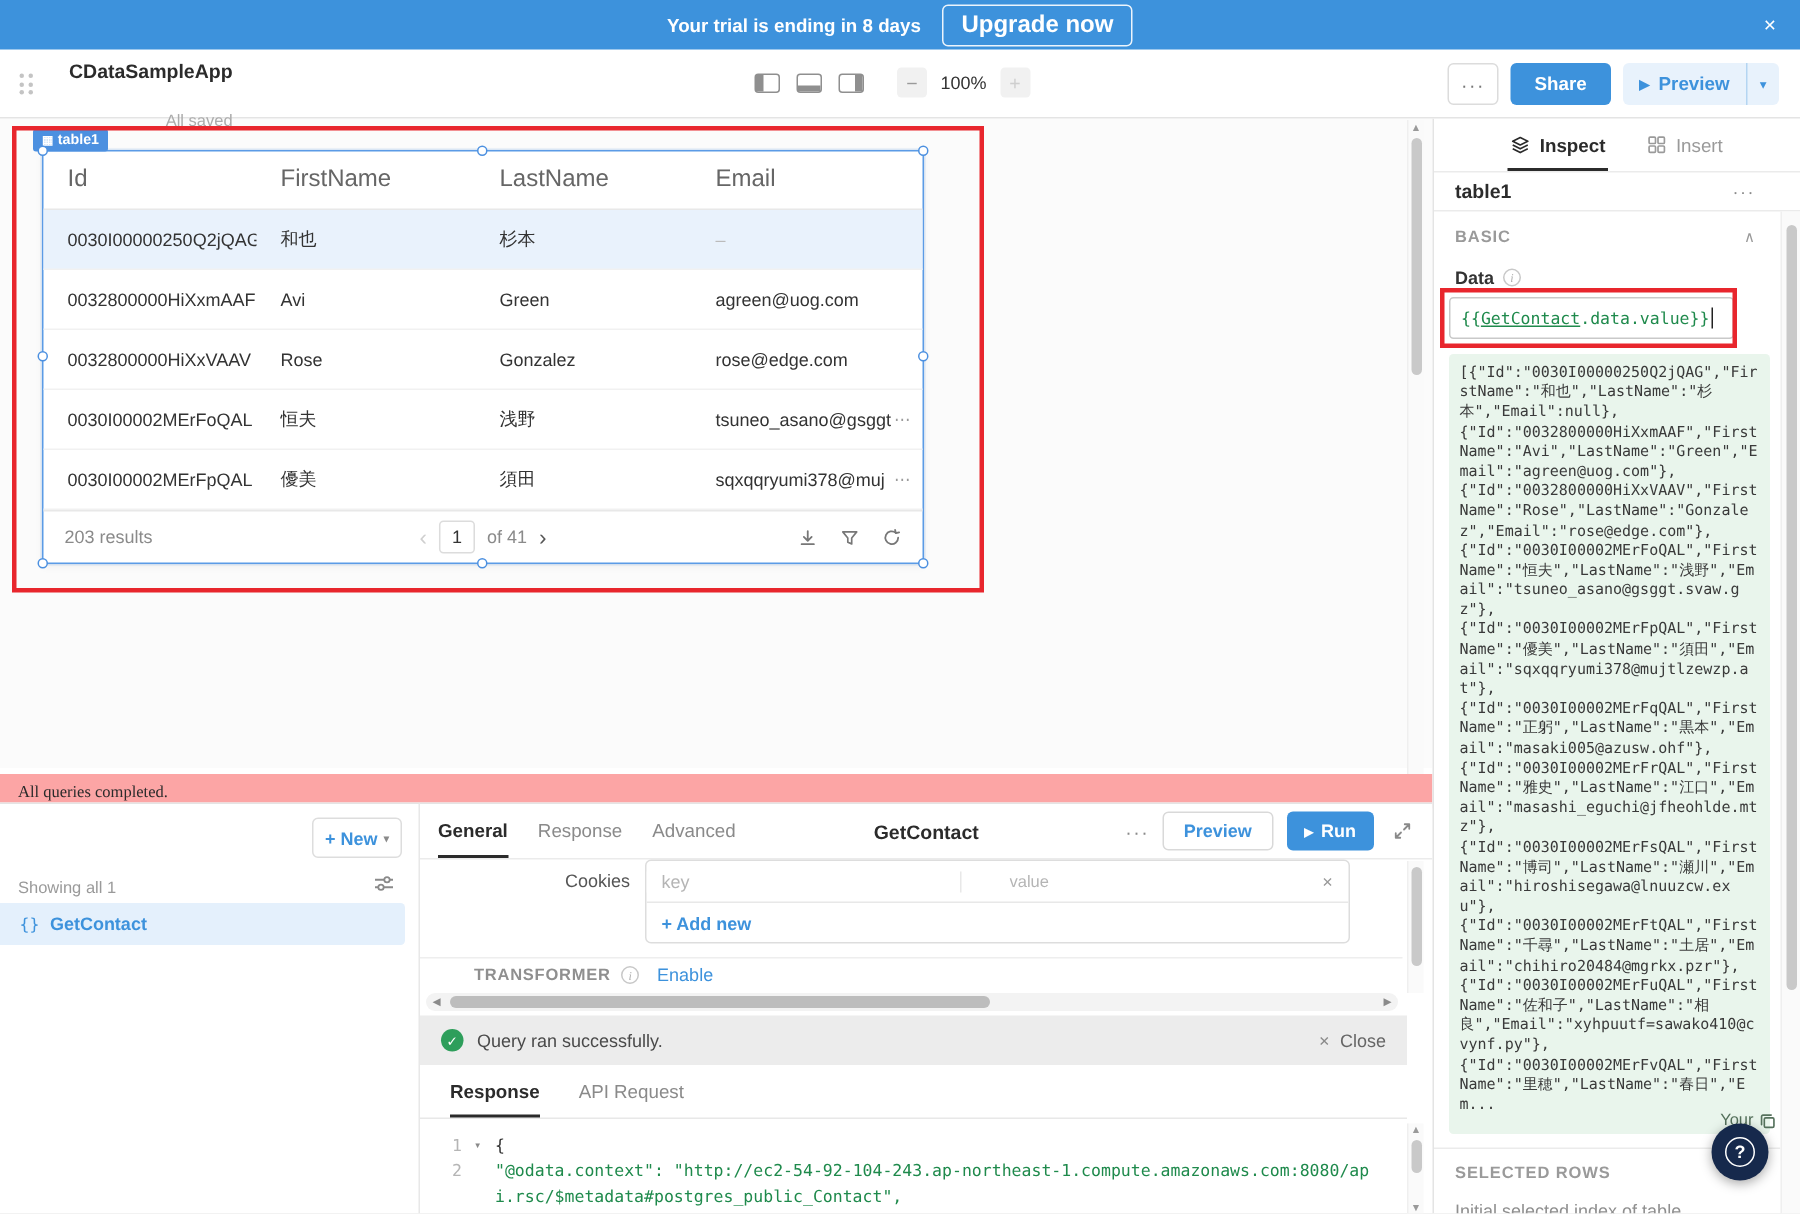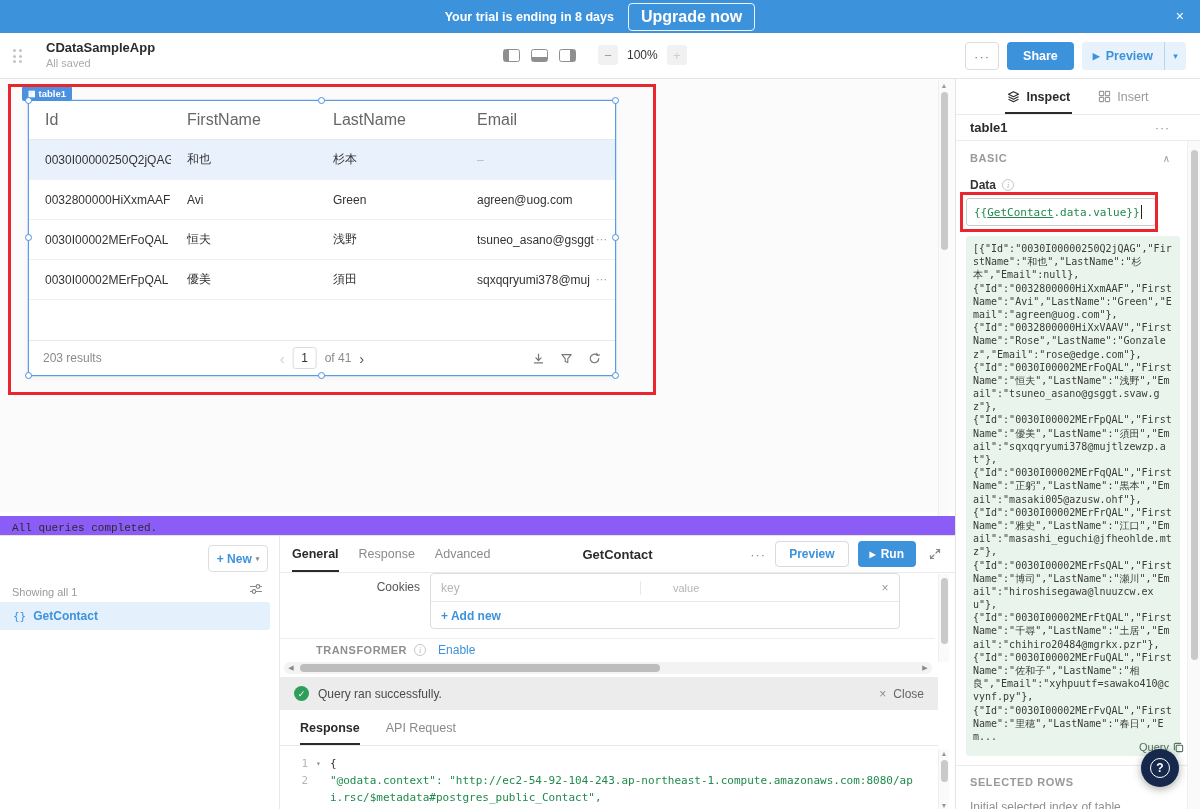--- a/index.html
+++ b/index.html
@@ -20,21 +20,21 @@
   .banner-close { position:absolute; right:16px; top:8px; color:#fff; font-size:14px; cursor:pointer; }
 
   
   .header { position:absolute; top:33px; left:0; right:0; height:46px; background:#fff;
             border-bottom:1px solid #e4e4e4; z-index:9; }
   .drag-handle { position:absolute; left:13px; top:16px; display:grid;
                  grid-template-columns:3px 3px; gap:2.5px; cursor:grab; }
   .drag-handle i { width:3px; height:3px; border-radius:50%; background:#c4c4c4; }
   .app-ident { position:absolute; left:46px; top:7px; }
   .app-name { font-size:13px; font-weight:700; color:#2b2b2b; }
-  .save-status { font-size:11px; color:#ababab; margin-top:2px; }
+  .save-status { font-size:11px; color:#ababab; margin-top:20px;text-align:right; }
   .panel-toggles { position:absolute; left:503px; top:16px; display:flex; gap:11px; }
   .panel-icon { width:17px; height:13px; border:1.5px solid #8f8f8f; border-radius:2.5px; position:relative; cursor:pointer; }
   .pf-left  { position:absolute; left:0; top:0; bottom:0; width:5px; background:#8f8f8f; }
   .pf-bottom{ position:absolute; left:0; right:0; bottom:0; height:4px; background:#8f8f8f; }
   .pf-right { position:absolute; right:0; top:0; bottom:0; width:5px; background:#8f8f8f; }
   .zoom { position:absolute; left:598px; top:12px; display:flex; align-items:center; gap:9px; }
   .zoom-btn { width:20px; height:20px; border-radius:3px; background:#f1f1f1; color:#9a9a9a;
               font-size:13px; display:flex; align-items:center; justify-content:center; }
   .zoom-btn.plus { color:#cfcfcf; }
   .zoom-level { font-size:12px; color:#333; }
@@ -44,23 +44,23 @@
   .share-btn { height:28px; padding:0 16px; background:#3D92DC; color:#fff; font-size:12.5px;
                font-weight:700; border-radius:4px; }
   .preview-split { height:28px; background:#E8F2FC; border-radius:4px; display:flex; align-items:stretch; color:#3D92DC; }
   .preview-main { display:flex; align-items:center; gap:6px; padding:0 11px; font-size:12.5px; font-weight:700; color:#3D92DC; }
   .preview-play { font-size:9px; }
   .preview-caret { width:22px; border-left:1px solid rgba(61,146,220,.3); font-size:9px; color:#3D92DC;
                    display:flex; align-items:center; justify-content:center; }
 
   
   .canvas { position:absolute; top:79px; left:0; width:955px; height:433px; background:#FBFBFB; }
-  .queries-bar { position:absolute; top:516px; left:0; width:955px; height:23px; background:#8b5cf6;
+  .queries-bar { position:absolute; top:516px; left:0; width:955px; height:23px; background:#fca5a5;
                  display:flex; align-items:center; padding-left:12px;
-                 font-family:Liberation Mono, monospace; font-size:11px; color:#2b2b2b; }
+                 font-family:Liberation Serif, serif; font-size:11px; color:#2b2b2b; }
 
   .widget-tag { position:absolute; left:22px; top:86px; height:15px; background:#4C90E0; color:#fff;
                 font-size:9.5px; font-weight:700; display:flex; align-items:center; gap:3px;
                 padding:0 6px; border-radius:2px; z-index:5; }
   .tag-glyph { font-size:8px; }
 
   .table-widget { position:absolute; left:28px; top:100px; width:588px; height:276px; background:#fff;
                   border:1px solid #5B9BE6; border-radius:3px;
                   box-shadow:0 0 0 1px rgba(76,144,224,.18), 0 2px 6px rgba(0,0,0,.05); }
   .handle { position:absolute; width:7px; height:7px; background:#fff; border:1.5px solid #4C90E0;
@@ -316,20 +316,26 @@
       <div class="td">杉本</div>
       <div class="td null">–</div>
     </div>
     <div class="t-row">
       <div class="td">0032800000HiXxmAAF</div>
       <div class="td">Avi</div>
       <div class="td">Green</div>
       <div class="td">agreen@uog.com</div>
     </div>
     <div class="t-row">
+      <div class="td">0032800000HiXxVAAV</div>
+      <div class="td">Rose</div>
+      <div class="td">Gonzalez</div>
+      <div class="td">rose@edge.com</div>
+    </div>
+    <div class="t-row">
       <div class="td">0030I00002MErFoQAL</div>
       <div class="td">恒夫</div>
       <div class="td">浅野</div>
       <div class="td email-trunc">
         <span>tsuneo_asano@gsggt</span>
         <span class="trunc-dots">⋯</span>
       </div>
     </div>
     <div class="t-row">
       <div class="td">0030I00002MErFpQAL</div>
@@ -531,21 +537,21 @@
 {"Id":"0030I00002MErFoQAL","FirstName":"恒夫","LastName":"浅野","Email":"tsuneo_asano@gsggt.svaw.gz"},
 {"Id":"0030I00002MErFpQAL","FirstName":"優美","LastName":"須田","Email":"sqxqqryumi378@mujtlzewzp.at"},
 {"Id":"0030I00002MErFqQAL","FirstName":"正躬","LastName":"黒本","Email":"masaki005@azusw.ohf"},
 {"Id":"0030I00002MErFrQAL","FirstName":"雅史","LastName":"江口","Email":"masashi_eguchi@jfheohlde.mtz"},
 {"Id":"0030I00002MErFsQAL","FirstName":"博司","LastName":"瀬川","Email":"hiroshisegawa@lnuuzcw.exu"},
 {"Id":"0030I00002MErFtQAL","FirstName":"千尋","LastName":"土居","Email":"chihiro20484@mgrkx.pzr"},
 {"Id":"0030I00002MErFuQAL","FirstName":"佐和子","LastName":"相良","Email":"xyhpuutf=sawako410@cvynf.py"},
 {"Id":"0030I00002MErFvQAL","FirstName":"里穂","LastName":"春日","Em...</div>
 
     <span class="i-copy">
-      <span>Query</span>
+      <span>Your</span>
       <svg width="11" height="11" viewBox="0 0 12 12">
           <rect x="3.5" y="3.5" width="7" height="7" rx="1" stroke="#55715c" fill="none" stroke-width="1.2"></rect>
           <path d="M8.5 1.5h-6a1 1 0 0 0-1 1v6" stroke="#55715c" fill="none" stroke-width="1.2" stroke-linecap="round"></path>
         </svg>
     </span>
 
     <div class="i-sep"></div>
     <div class="i-selected-label">SELECTED ROWS</div>
     <div class="i-selected-desc">Initial selected index of table</div>
 

